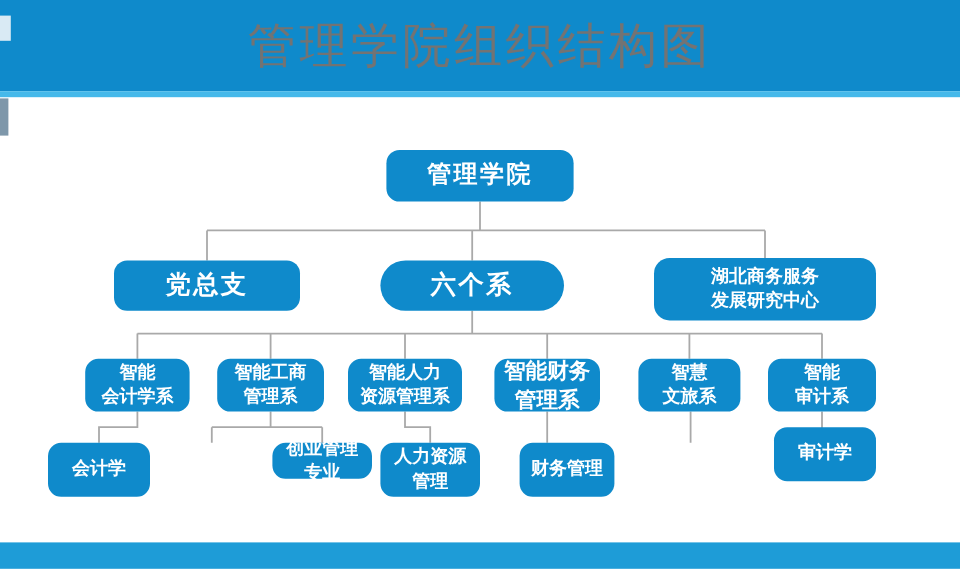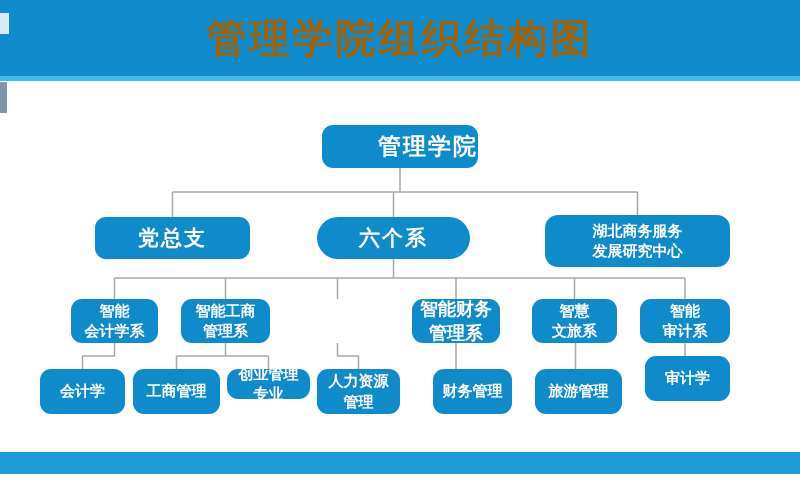--- a/index.html
+++ b/index.html
@@ -5,39 +5,39 @@
   * { margin:0; padding:0; box-sizing:border-box; }
   html,body { width:800px; height:480px; overflow:hidden; background:#ffffff;
               font-family:"Liberation Sans","DejaVu Sans",sans-serif; }
   .stage { position:relative; width:800px; height:480px; background:#ffffff; }
 
   
   .banner { position:absolute; left:0; top:0; width:800px; height:76px; background:#0f8acb; }
   .banner-strip { position:absolute; left:0; top:76px; width:800px; height:5px; background:#45b9ea; }
   .page-title { position:absolute; left:0; top:0; width:800px; height:76px;
                 display:flex; align-items:center; justify-content:center;
-                font-size:40px; font-weight:bold; color:#a16207; letter-spacing:3px; }
+                font-size:40px; font-weight:normal; color:#737373; letter-spacing:3px; }
 
   
   .edge-tab-top { position:absolute; left:0; top:13px; width:9px; height:21px; background:#d9eaf4; }
   .edge-tab-mid { position:absolute; left:0; top:82px; width:7px; height:31px; background:#7e97aa; }
 
   
   .footer-bar { position:absolute; left:0; top:452px; width:800px; height:22px; background:#1e9cd7; }
 
   
   svg.connectors { position:absolute; left:0; top:0; width:800px; height:480px; pointer-events:none; }
 
   
   .node { position:absolute; background:#0f8acb; color:#ffffff; border-radius:11px;
           display:flex; flex-direction:column; align-items:center; justify-content:center;
           text-align:center; font-weight:bold; line-height:1.35; }
   .node div { white-space:nowrap; }
 
-  .n-root  { left:322px; top:125px; width:156px; height:43px; font-size:23px; letter-spacing:2px;align-items:flex-end; }
+  .n-root  { left:322px; top:125px; width:156px; height:43px; font-size:20px; letter-spacing:2px; }
   .n-l2-0  { left:95px;  top:217px; width:155px; height:42px; font-size:21px; letter-spacing:2px; }
   .n-l2-1  { left:317px; top:217px; width:153px; height:42px; font-size:21px; letter-spacing:2px;border-radius:21px; }
   .n-l2-2  { left:545px; top:215px; width:185px; height:52px; font-size:15px; border-radius:13px; }
 
   .n-l3-0 { left:71px;  top:299px; width:87px; height:44px; font-size:15px; }
   .n-l3-1 { left:181px; top:299px; width:89px; height:44px; font-size:15px;font-family:Liberation Serif, serif; }
   .n-l3-2 { left:290px; top:299px; width:95px; height:44px; font-size:15px; }
   .n-l3-3 { left:412px; top:299px; width:88px; height:44px; font-size:18px; }
   .n-l3-4 { left:532px; top:299px; width:85px; height:44px; font-size:15px; }
   .n-l3-5 { left:640px; top:299px; width:90px; height:44px; font-size:15px; }
@@ -90,56 +90,52 @@
   </div>
 
   <div class="node n-l3-0">
     <div>智能</div>
     <div>会计学系</div>
   </div>
   <div class="node n-l3-1">
     <div>智能工商</div>
     <div>管理系</div>
   </div>
+  <div class="node n-l3-2">
+    <div>智能人力</div>
+    <div>资源管理系</div>
+  </div>
   <div class="node n-l3-3">
     <div>智能财务</div>
     <div>管理系</div>
   </div>
   <div class="node n-l3-4">
     <div>智慧</div>
     <div>文旅系</div>
   </div>
   <div class="node n-l3-5">
     <div>智能</div>
     <div>审计系</div>
   </div>
 
   <div class="node n-l4-0">
     <div>会计学</div>
     <div></div>
   </div>
-  <div class="node n-l4-1">
-    <div>工商管理</div>
-    <div></div>
-  </div>
   <div class="node n-l4-2">
     <div>创业管理</div>
     <div>专业</div>
   </div>
   <div class="node n-l4-3">
     <div>人力资源</div>
     <div>管理</div>
   </div>
   <div class="node n-l4-4">
     <div>财务管理</div>
     <div></div>
   </div>
-  <div class="node n-l4-5">
-    <div>旅游管理</div>
-    <div></div>
-  </div>
   <div class="node n-l4-6">
     <div>审计学</div>
     <div></div>
   </div>
 
   <div class="footer-bar"></div>
 </div>
 
 </body></html>

